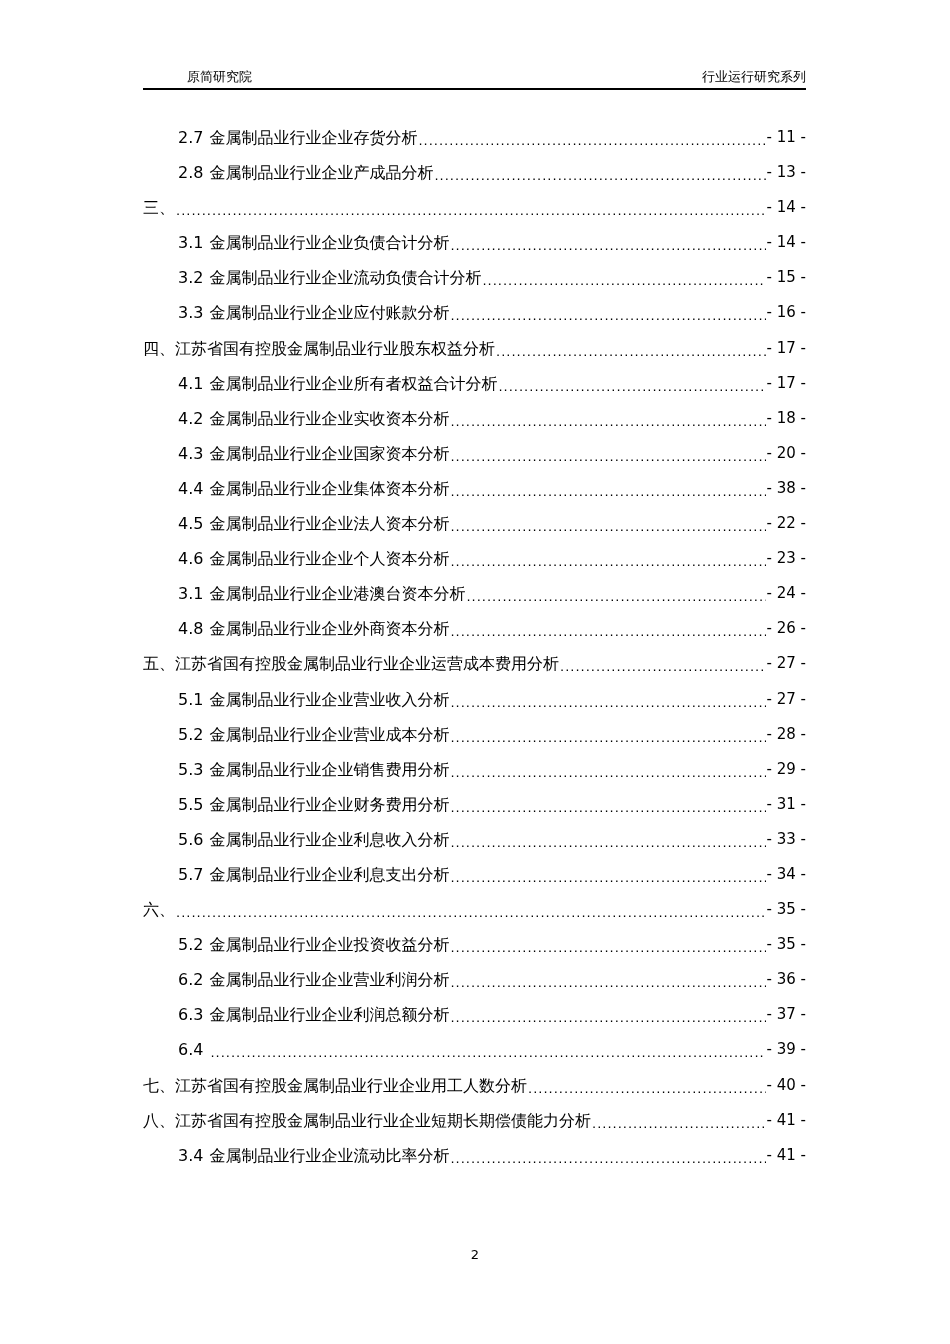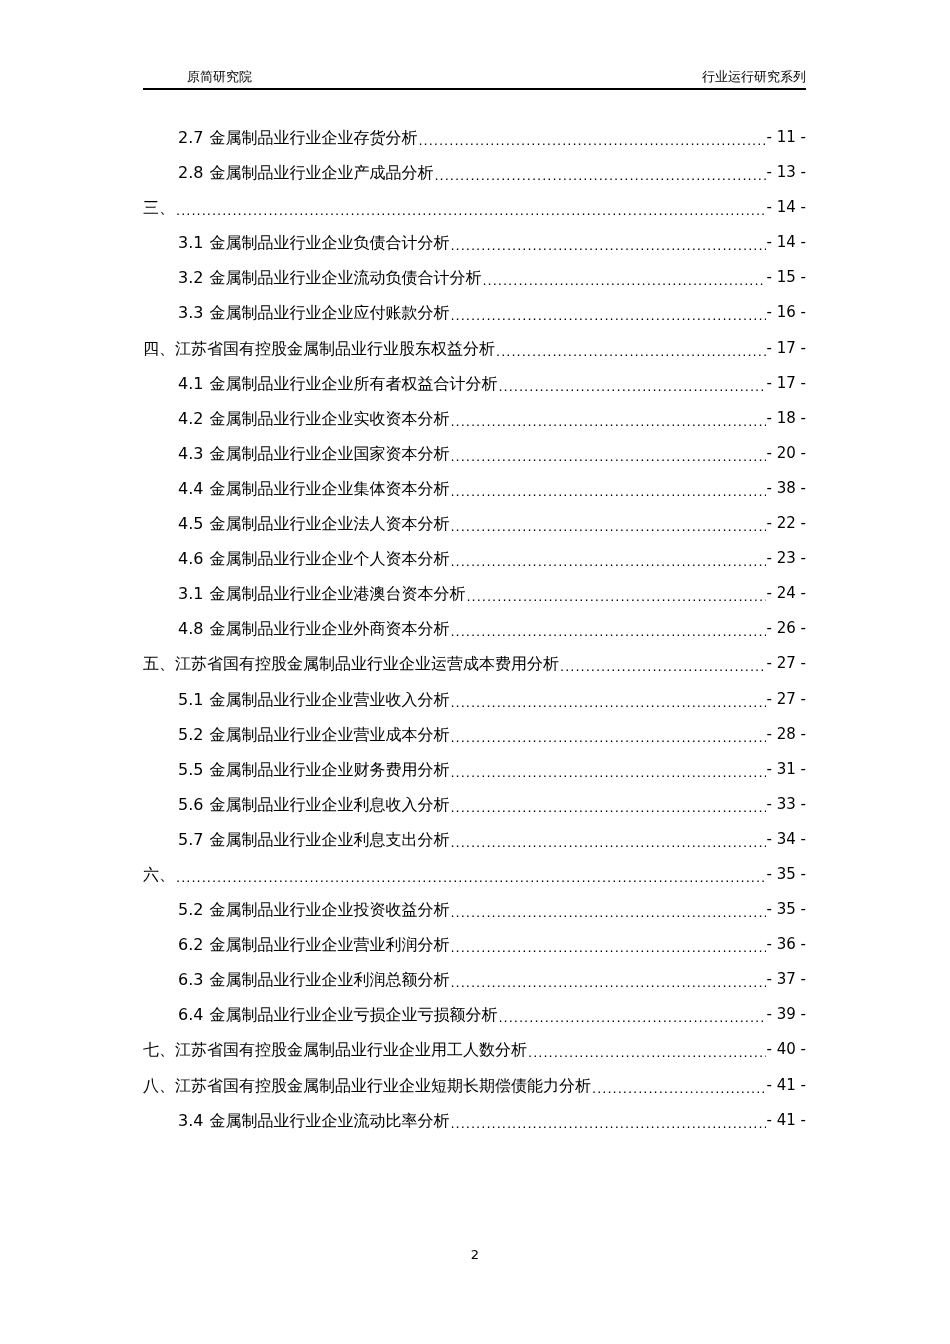--- a/index.html
+++ b/index.html
@@ -129,20 +129,26 @@
       <span class="dots"></span>
       <span class="page">- 27 -</span>
     </div>
     <div class="row sub">
       <span class="num">5.2</span>
       <span class="title">金属制品业行业企业营业成本分析</span>
       <span class="dots"></span>
       <span class="page">- 28 -</span>
     </div>
     <div class="row sub">
+      <span class="num">5.3</span>
+      <span class="title">金属制品业行业企业销售费用分析</span>
+      <span class="dots"></span>
+      <span class="page">- 29 -</span>
+    </div>
+    <div class="row sub">
       <span class="num">5.5</span>
       <span class="title">金属制品业行业企业财务费用分析</span>
       <span class="dots"></span>
       <span class="page">- 31 -</span>
     </div>
     <div class="row sub">
       <span class="num">5.6</span>
       <span class="title">金属制品业行业企业利息收入分析</span>
       <span class="dots"></span>
       <span class="page">- 33 -</span>
@@ -171,21 +177,20 @@
       <span class="page">- 36 -</span>
     </div>
     <div class="row sub">
       <span class="num">6.3</span>
       <span class="title">金属制品业行业企业利润总额分析</span>
       <span class="dots"></span>
       <span class="page">- 37 -</span>
     </div>
     <div class="row sub">
       <span class="num">6.4</span>
-      <span class="title">金属制品业行业企业亏损企业亏损额分析</span>
       <span class="dots"></span>
       <span class="page">- 39 -</span>
     </div>
     <div class="row">
       <span class="num" style="margin-right: 0px;">七、</span>
       <span class="title">江苏省国有控股金属制品业行业企业用工人数分析</span>
       <span class="dots"></span>
       <span class="page">- 40 -</span>
     </div>
     <div class="row">

